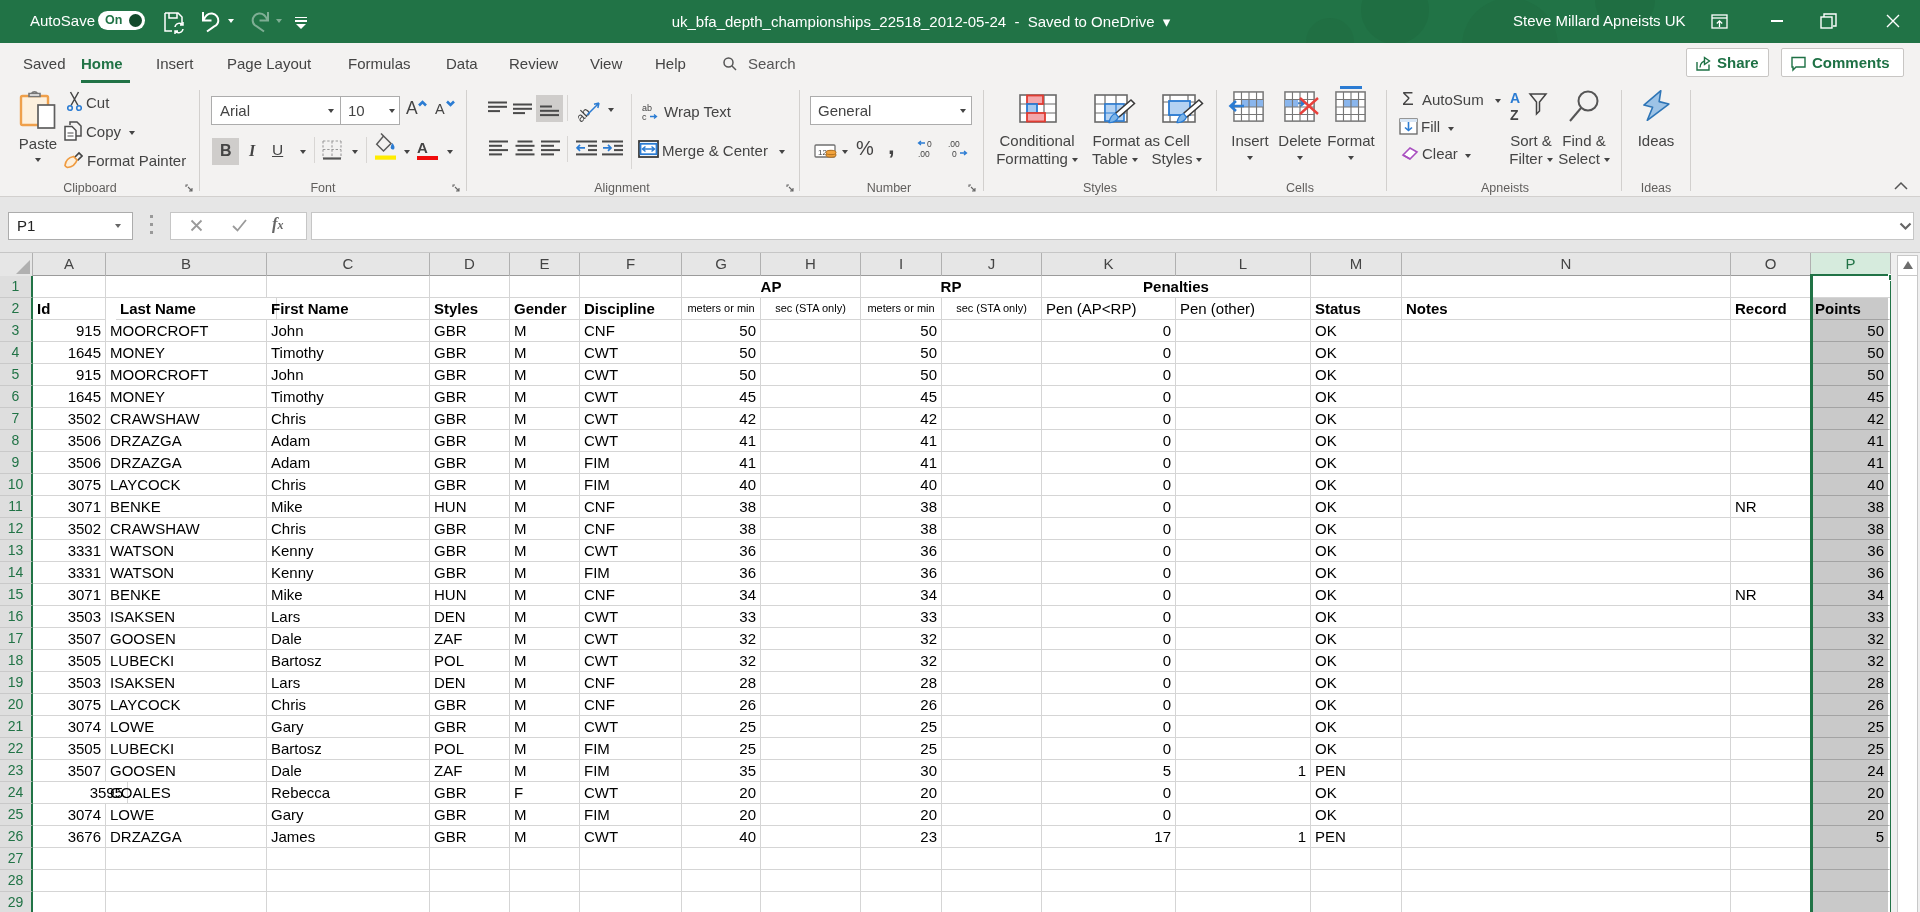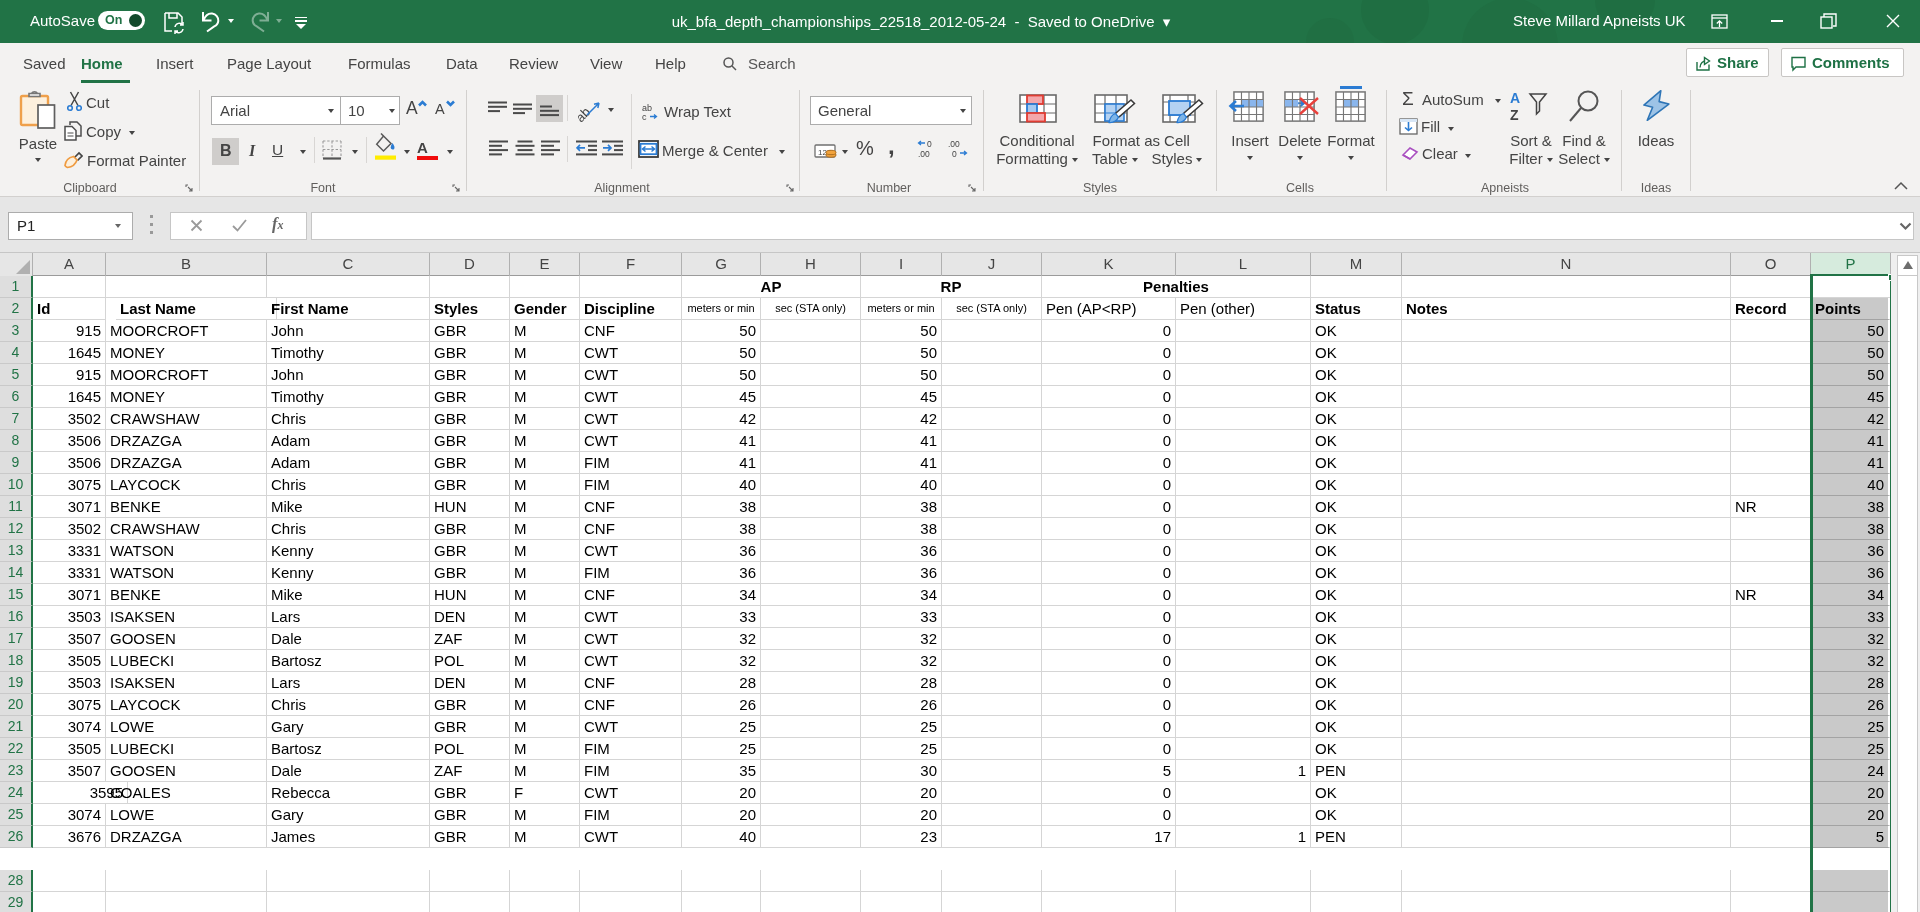--- a/index.html
+++ b/index.html
@@ -913,20 +913,39 @@
 <div class="cell" style="left:761px;width:100px"></div>
 <div class="cell cr" style="left:861px;width:81px">23</div>
 <div class="cell" style="left:942px;width:100px"></div>
 <div class="cell cr" style="left:1042px;width:134px">17</div>
 <div class="cell cr" style="left:1176px;width:135px">1</div>
 <div class="cell cl" style="left:1311px;width:91px">PEN</div>
 <div class="cell" style="left:1402px;width:329px"></div>
 <div class="cell" style="left:1731px;width:80px"></div>
 <div class="cell cr psel" style="left:1811px;width:80px">5</div>
 </div>
+<div class="row" style="top:572.0px">
+<div class="rh">27</div>
+<div class="cell" style="left:33px;width:73px"></div>
+<div class="cell" style="left:106px;width:161px"></div>
+<div class="cell" style="left:267px;width:163px"></div>
+<div class="cell" style="left:430px;width:80px"></div>
+<div class="cell" style="left:510px;width:70px"></div>
+<div class="cell" style="left:580px;width:102px"></div>
+<div class="cell" style="left:682px;width:79px"></div>
+<div class="cell" style="left:761px;width:100px"></div>
+<div class="cell" style="left:861px;width:81px"></div>
+<div class="cell" style="left:942px;width:100px"></div>
+<div class="cell" style="left:1042px;width:134px"></div>
+<div class="cell" style="left:1176px;width:135px"></div>
+<div class="cell" style="left:1311px;width:91px"></div>
+<div class="cell" style="left:1402px;width:329px"></div>
+<div class="cell" style="left:1731px;width:80px"></div>
+<div class="cell psel" style="left:1811px;width:80px"></div>
+</div>
 <div class="row" style="top:594.0px">
 <div class="rh">28</div>
 <div class="cell" style="left:33px;width:73px"></div>
 <div class="cell" style="left:106px;width:161px"></div>
 <div class="cell" style="left:267px;width:163px"></div>
 <div class="cell" style="left:430px;width:80px"></div>
 <div class="cell" style="left:510px;width:70px"></div>
 <div class="cell" style="left:580px;width:102px"></div>
 <div class="cell" style="left:682px;width:79px"></div>
 <div class="cell" style="left:761px;width:100px"></div>

